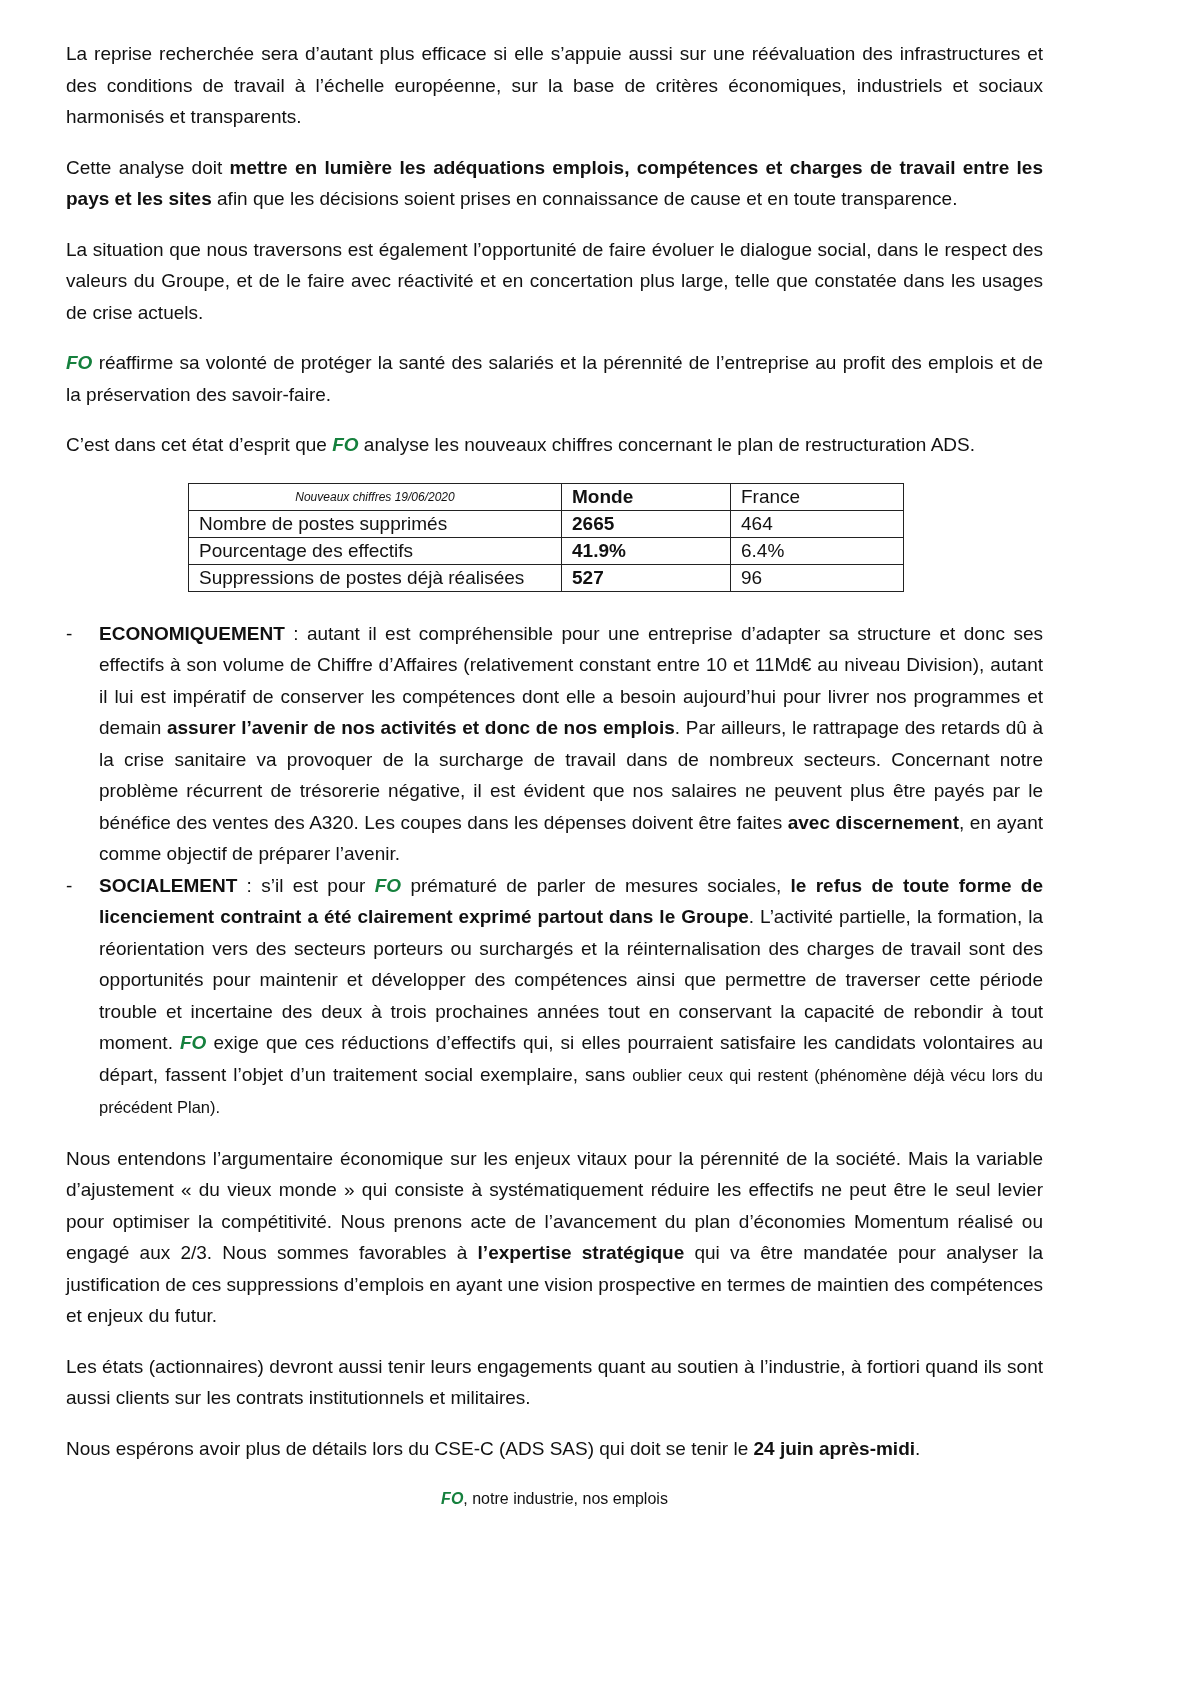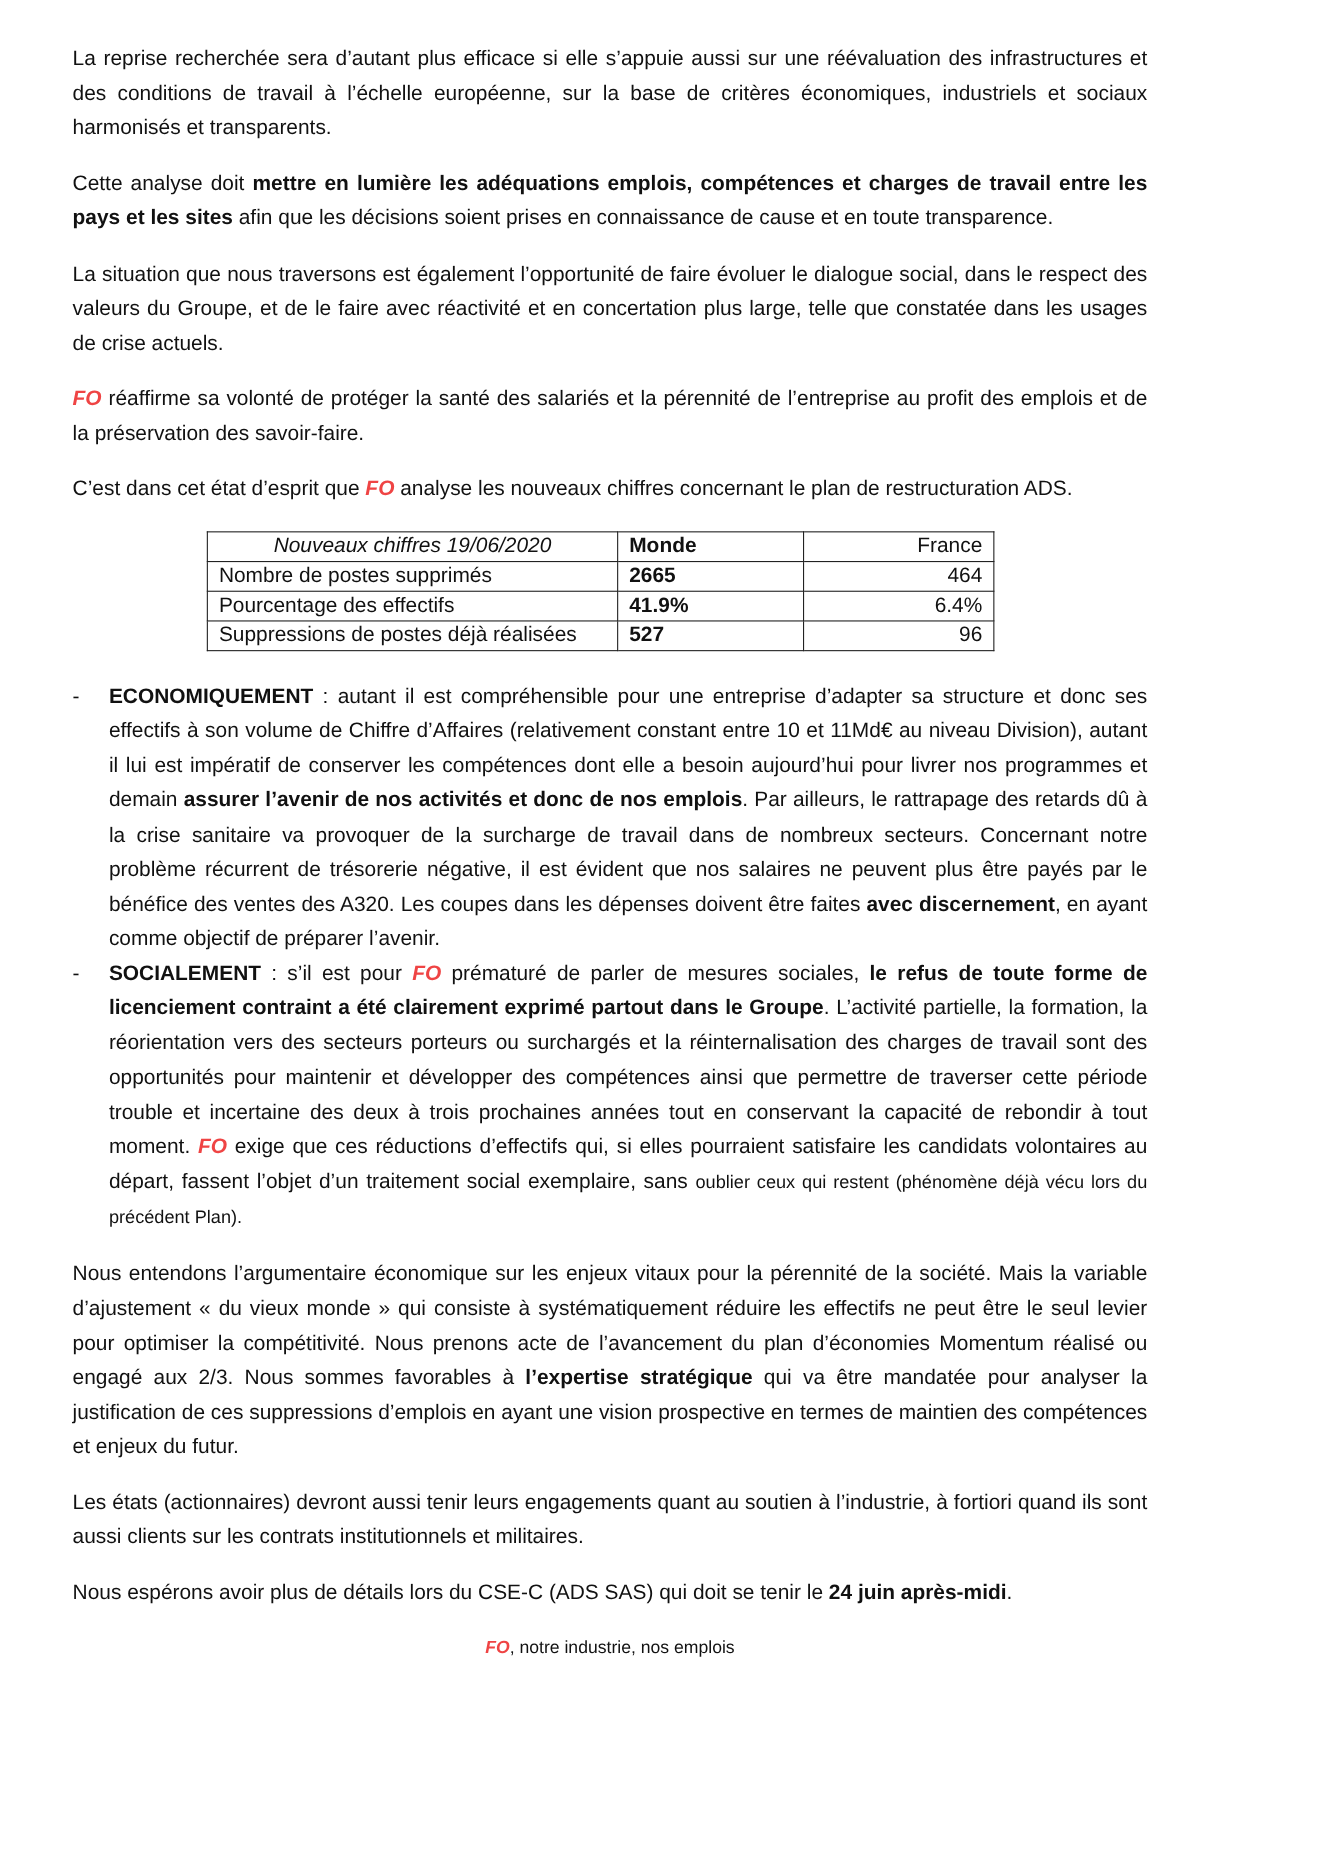--- a/index.html
+++ b/index.html
@@ -5,32 +5,32 @@
   html, body { margin: 0; padding: 0; background: #ffffff; }
   body {
     width: 1200px; height: 1697px; position: relative; overflow: hidden;
     font-family: "Liberation Sans", "DejaVu Sans", sans-serif;
     color: #111111;
   }
   .page { position: absolute; left: 66px; top: 38px; width: 977px; }
   p { margin: 0; font-size: 19px; line-height: 31.5px; text-align: justify; }
   .para { margin-bottom: 19px; }
   b { font-weight: bold; }
-  .fo { color: #ef4444; font-weight: bold; font-style: italic; }
+  .fo { color: #15803d; font-weight: bold; font-style: italic; }
   table.figures {
     border-collapse: collapse; margin: 8px 0 26px 122px;
     font-size: 19px;
   }
   table.figures td {
     border: 1.5px solid #222; height: 26px; line-height: 26px; padding: 0 10px;
   }
   table.figures td.c1 { width: 352px; }
   table.figures td.c2 { width: 148px; text-align: left; font-weight: bold; }
-  table.figures td.c3 { width: 152px; text-align: right; }
-  table.figures tr.head td.c1 { font-style: italic; text-align: center; font-size: 19px; }
+  table.figures td.c3 { width: 152px; text-align: left; }
+  table.figures tr.head td.c1 { font-style: italic; text-align: center; font-size: 12px; }
   ul.bullets { list-style: none; margin: 0 0 19px 0; padding: 0; }
   ul.bullets li { position: relative; padding-left: 33px; }
   ul.bullets li .dash { position: absolute; left: 0; top: 0; line-height: 31.5px; font-size: 19px; }
   .small { font-size: 16.5px; }
   .motto { text-align: center; font-size: 16px; margin-top: 14px; line-height: 32px; }
 </style>
 </head>
 <body>
 
 <div class="page">

